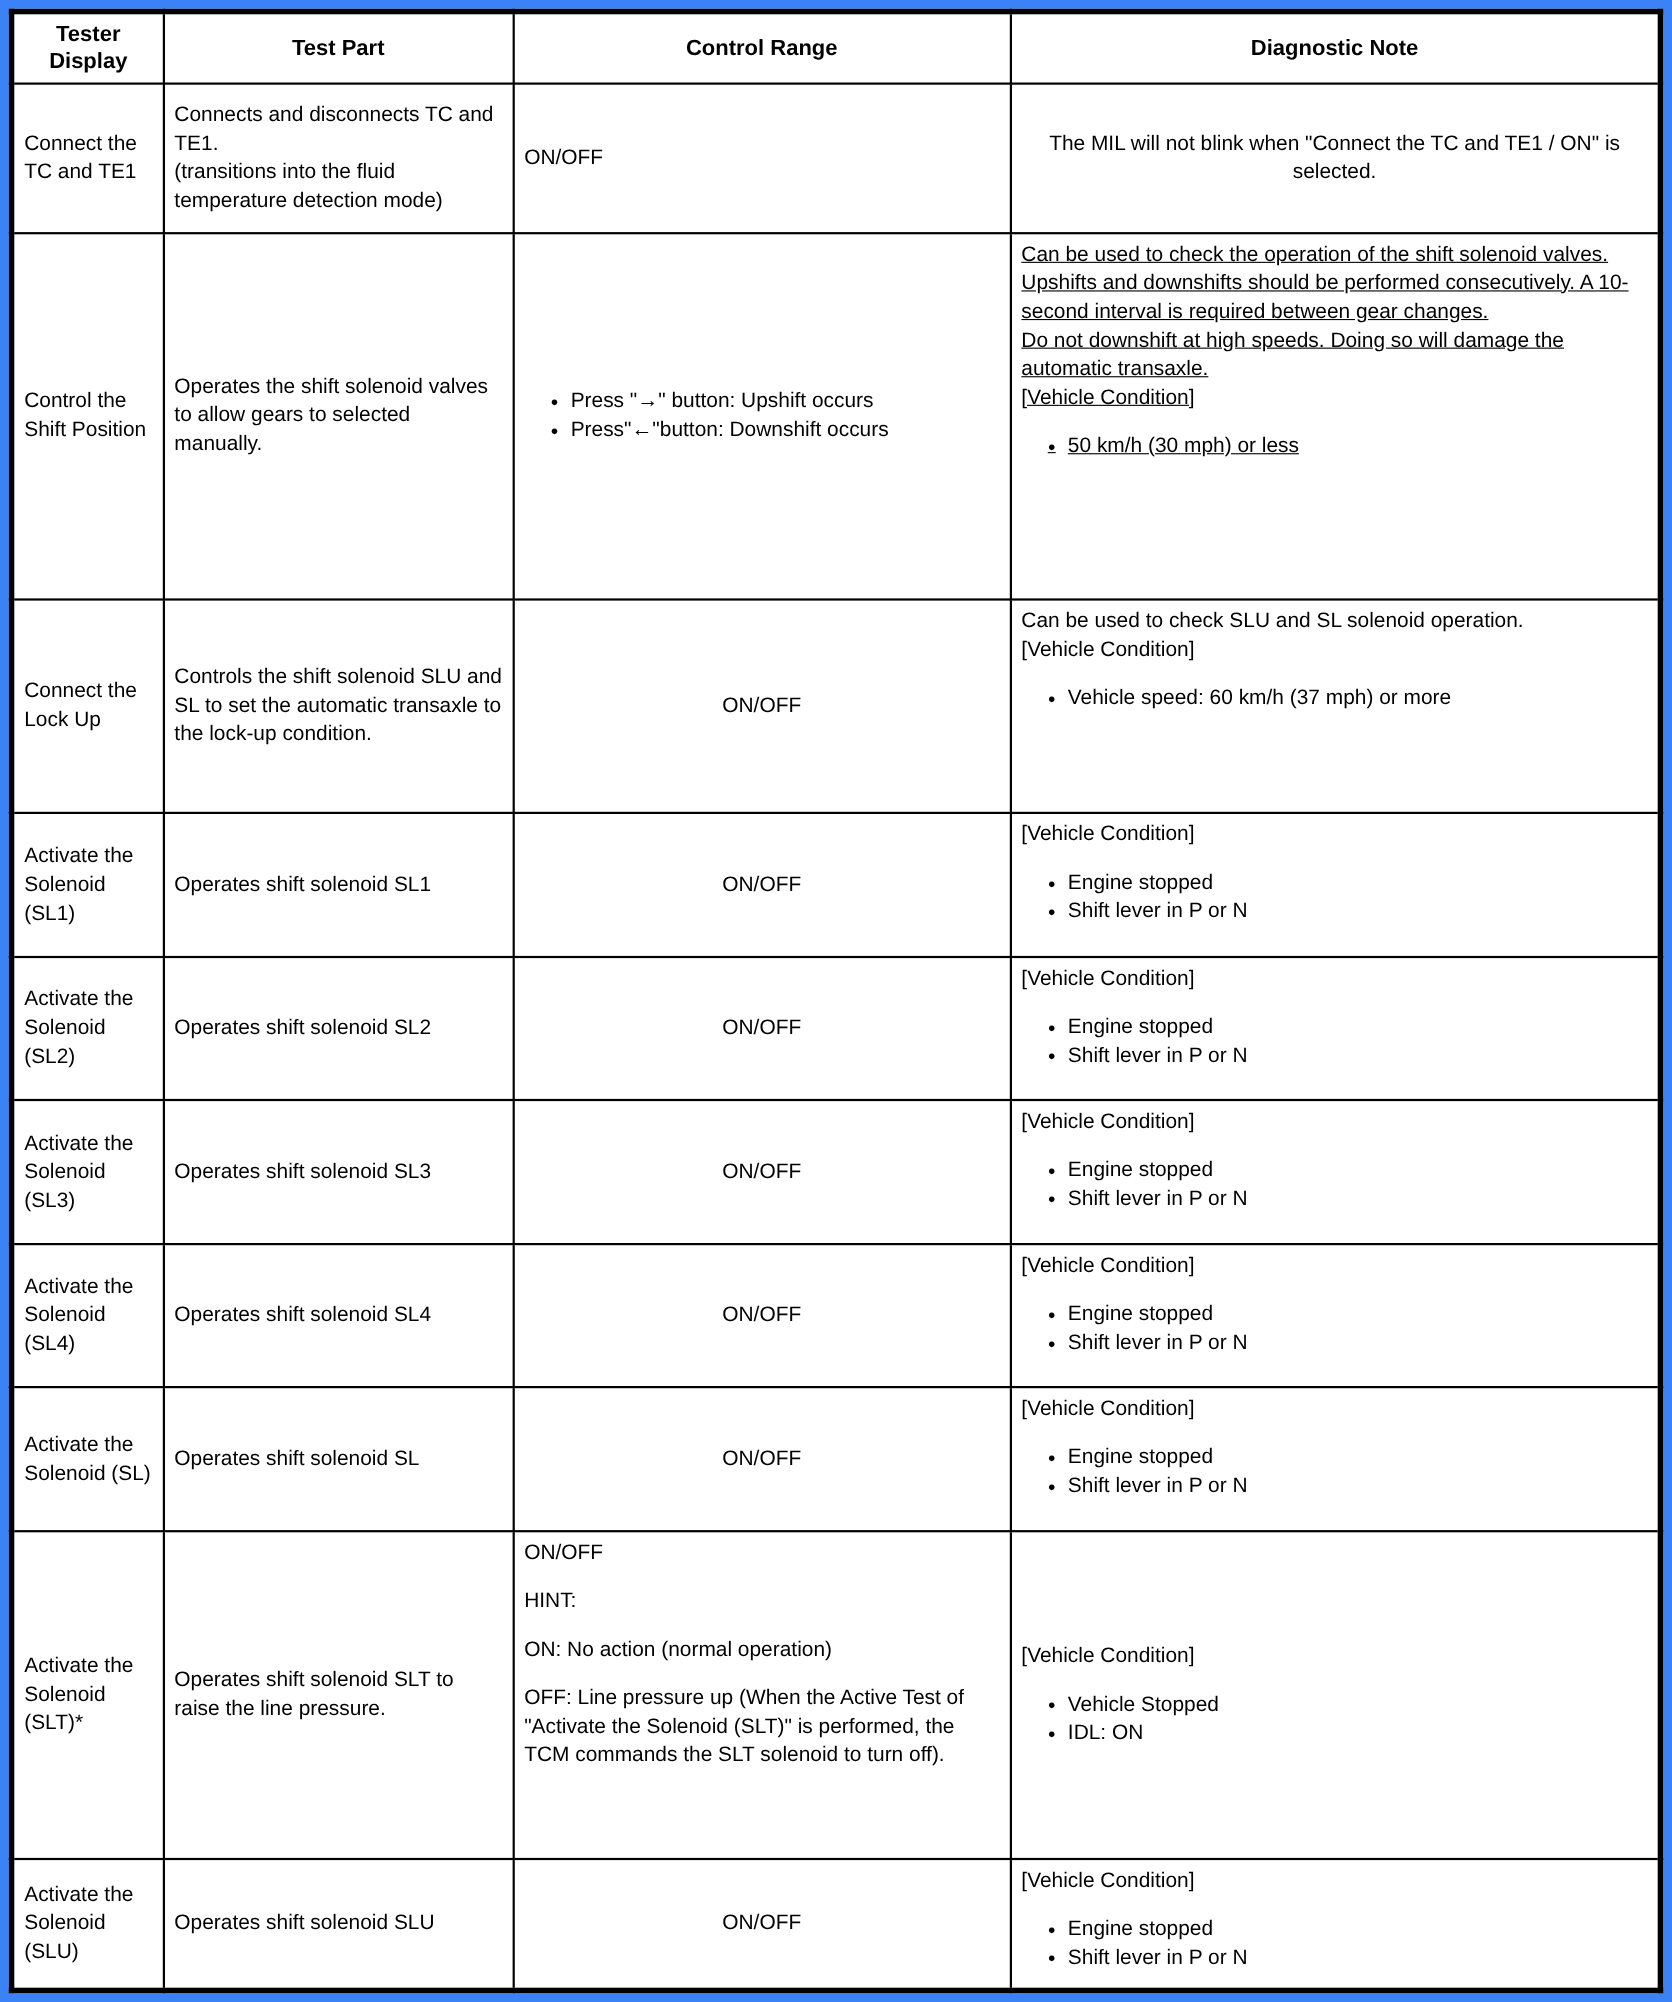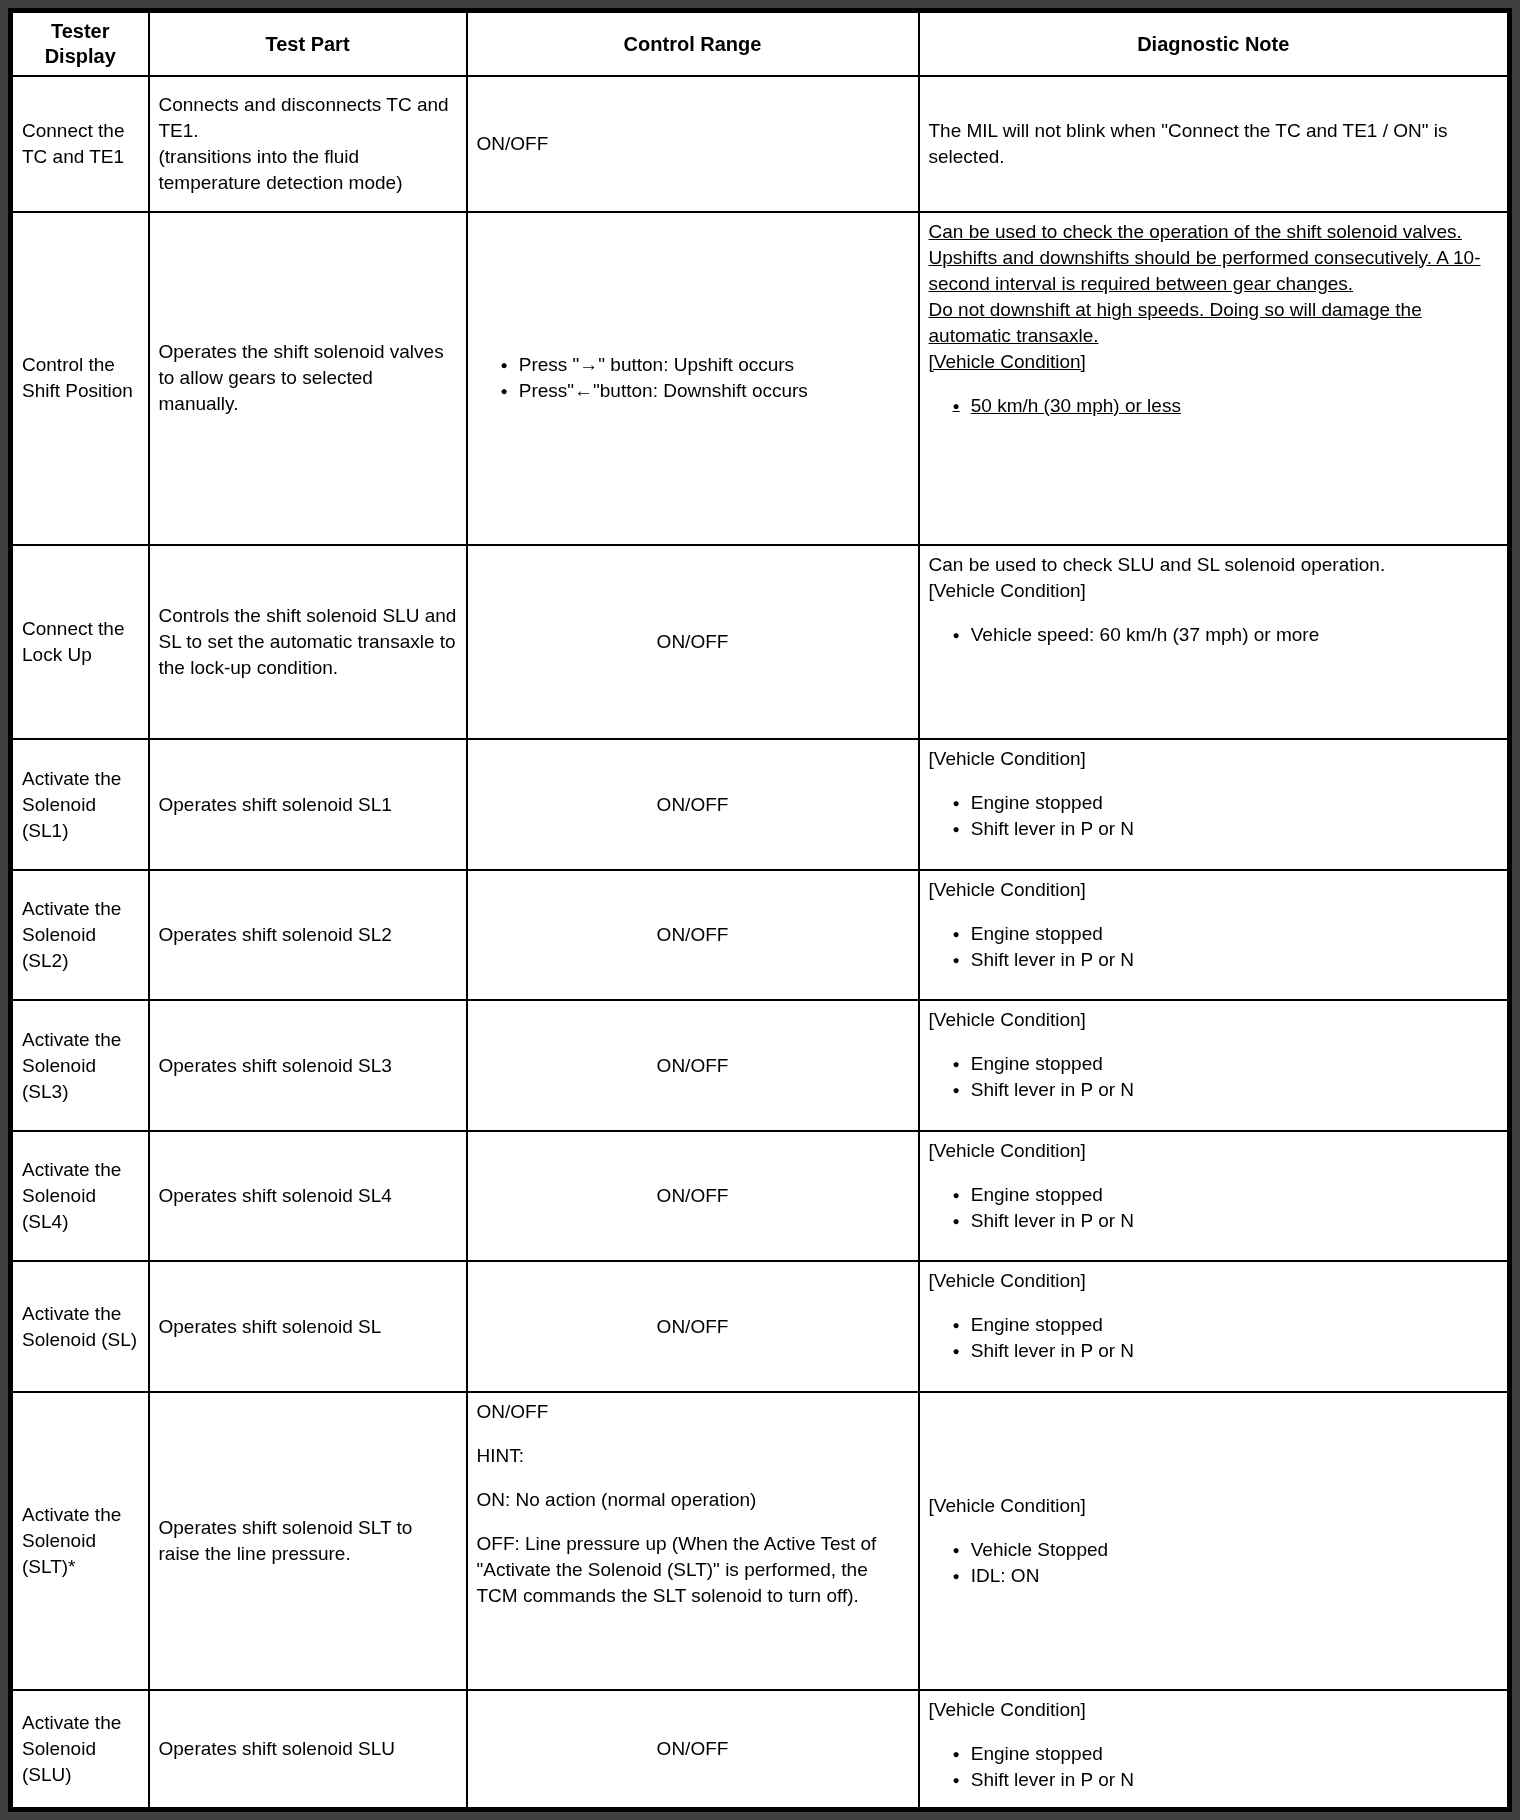--- a/index.html
+++ b/index.html
@@ -9,21 +9,21 @@
   }
   body {
     font-family: "Liberation Sans", "DejaVu Sans", sans-serif;
     color: #000000;
   }
   .page {
     width: 1520px;
     height: 1820px;
     box-sizing: border-box;
     padding: 8px;
-    background: #404040;
+    background: #3b82f6;
   }
   table.diag {
     border-collapse: collapse;
     table-layout: fixed;
     width: 100%;
     height: 100%;
     border: 5px solid #000000;
     background: #ffffff;
   }
   col.c0 { width: 138px; }
@@ -95,21 +95,21 @@
           <td style="text-align: left; vertical-align: middle;">
             <div class="line">Connect the TC and TE1</div>
           </td>
           <td style="text-align: left; vertical-align: middle;">
             <div class="line">Connects and disconnects TC and TE1.</div>
             <div class="line">(transitions into the fluid temperature detection mode)</div>
           </td>
           <td style="text-align: left; vertical-align: middle;">
             <div class="line">ON/OFF</div>
           </td>
-          <td style="text-align: left; vertical-align: middle;">
+          <td style="text-align: center; vertical-align: middle;">
             <div class="line">The MIL will not blink when "Connect the TC and TE1 / ON" is selected.</div>
           </td>
         </tr>
         <tr style="height: 332px;">
           <td style="text-align: left; vertical-align: middle;">
             <div class="line">Control the Shift Position</div>
           </td>
           <td style="text-align: left; vertical-align: middle;">
             <div class="line">Operates the shift solenoid valves to allow gears to selected manually.</div>
           </td>

